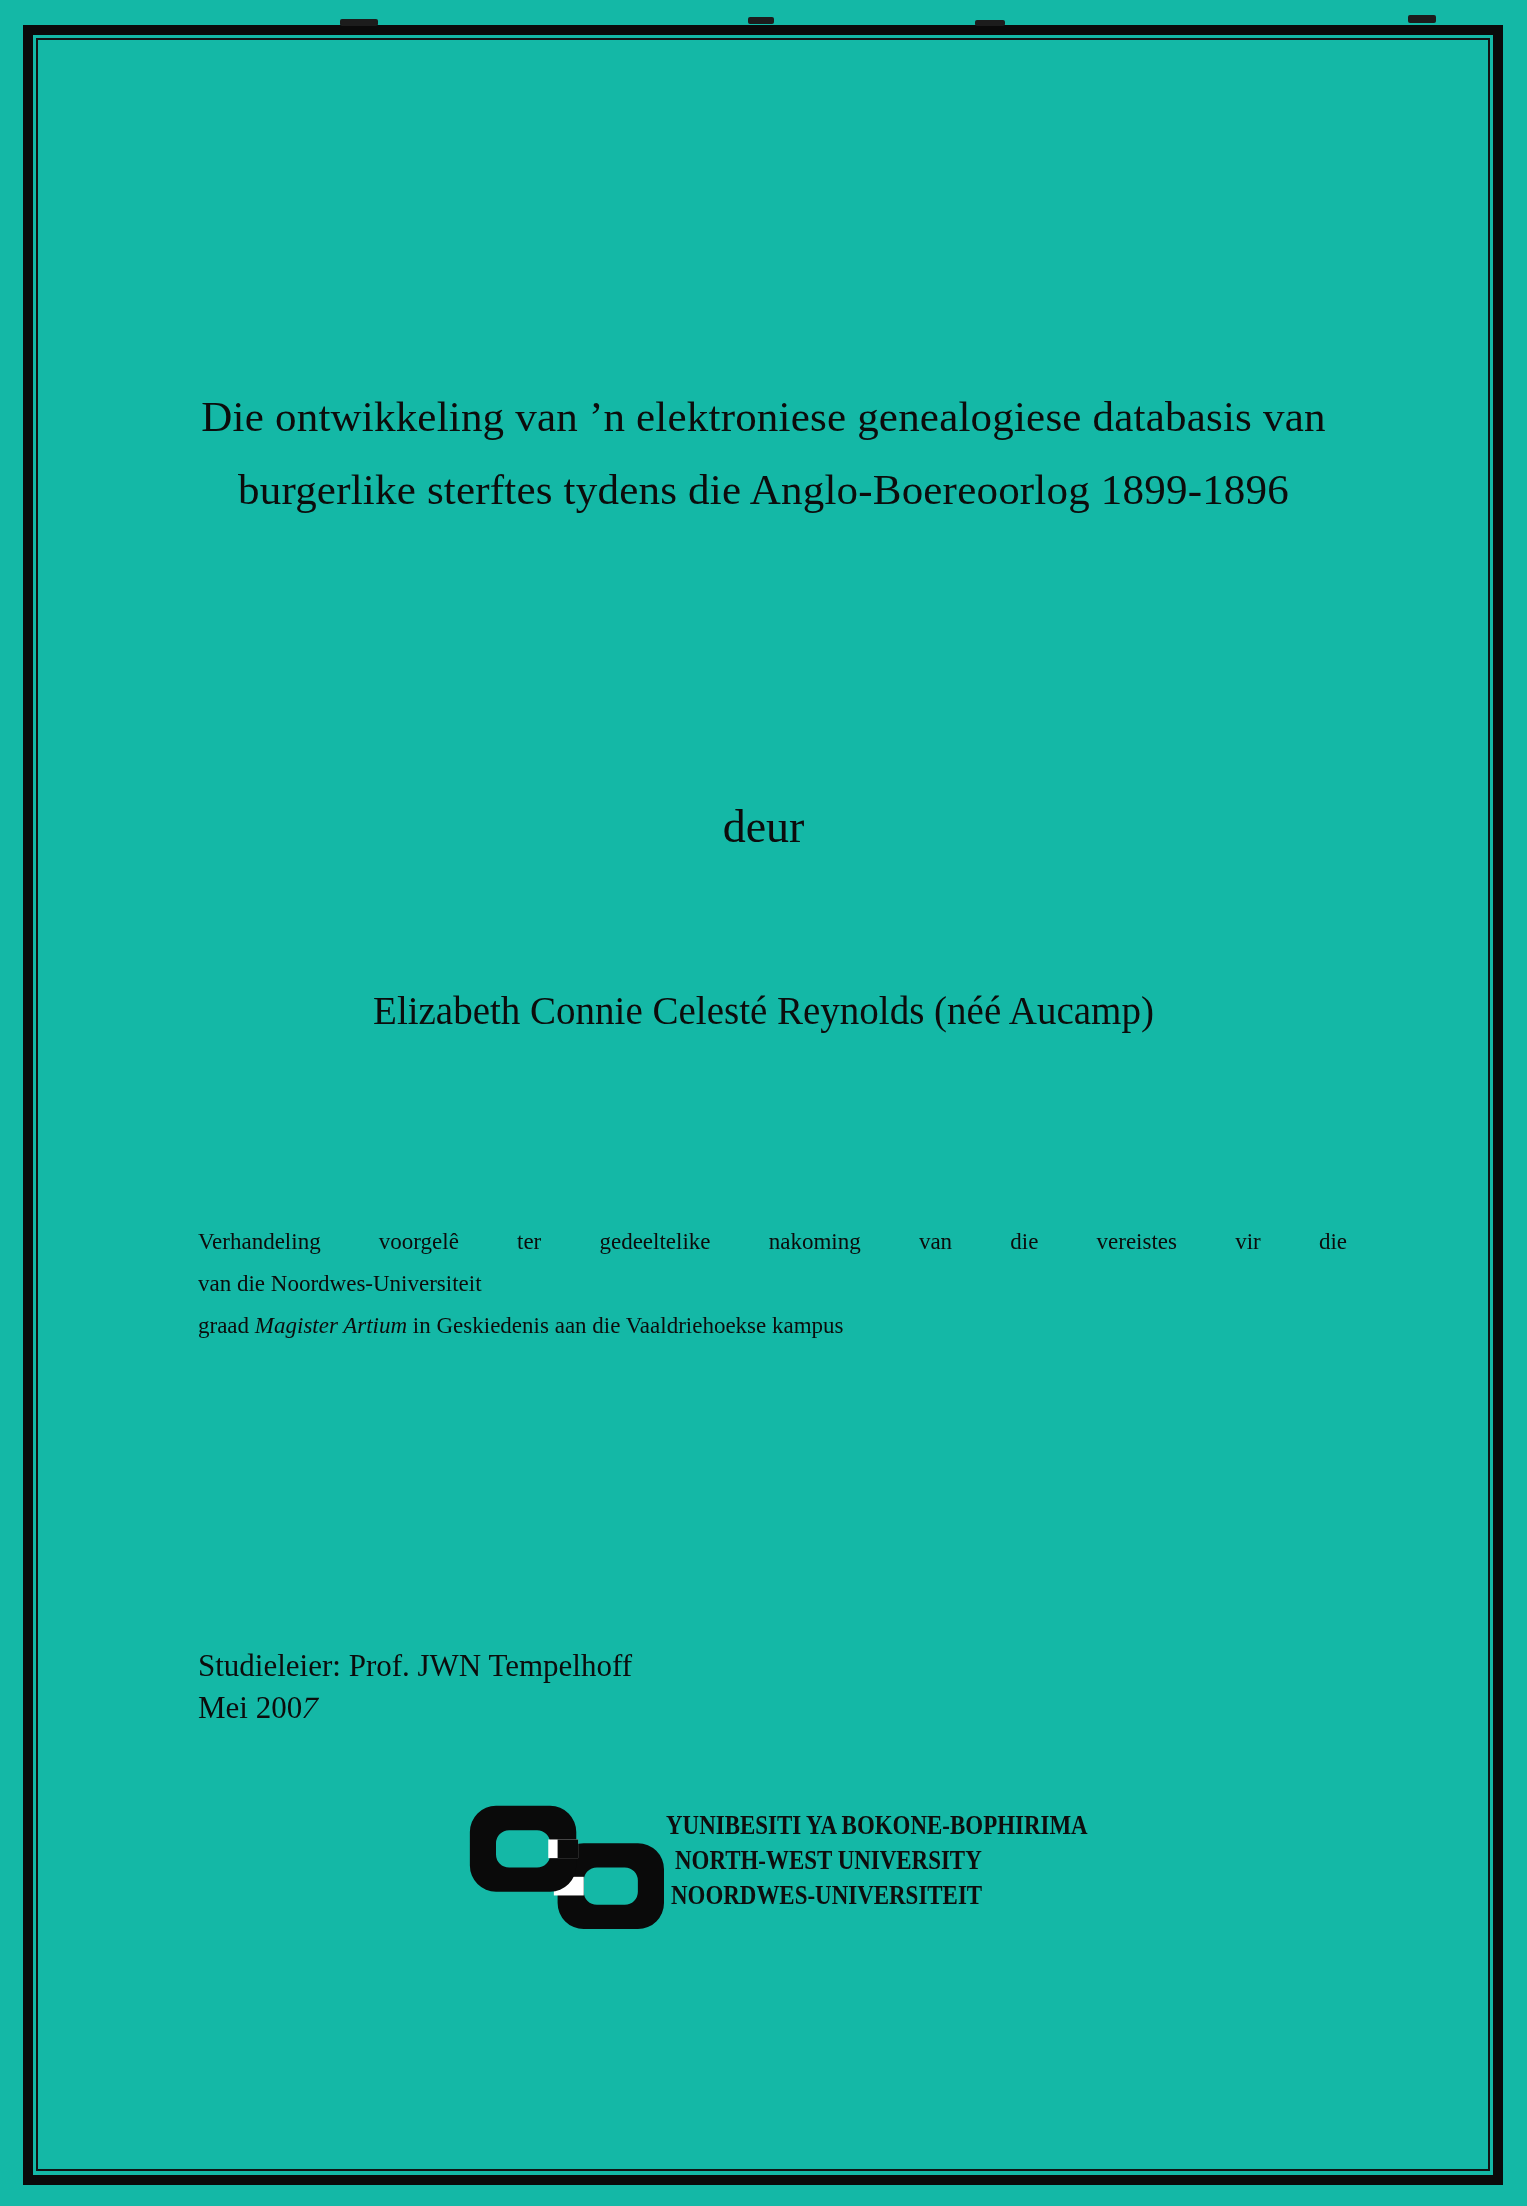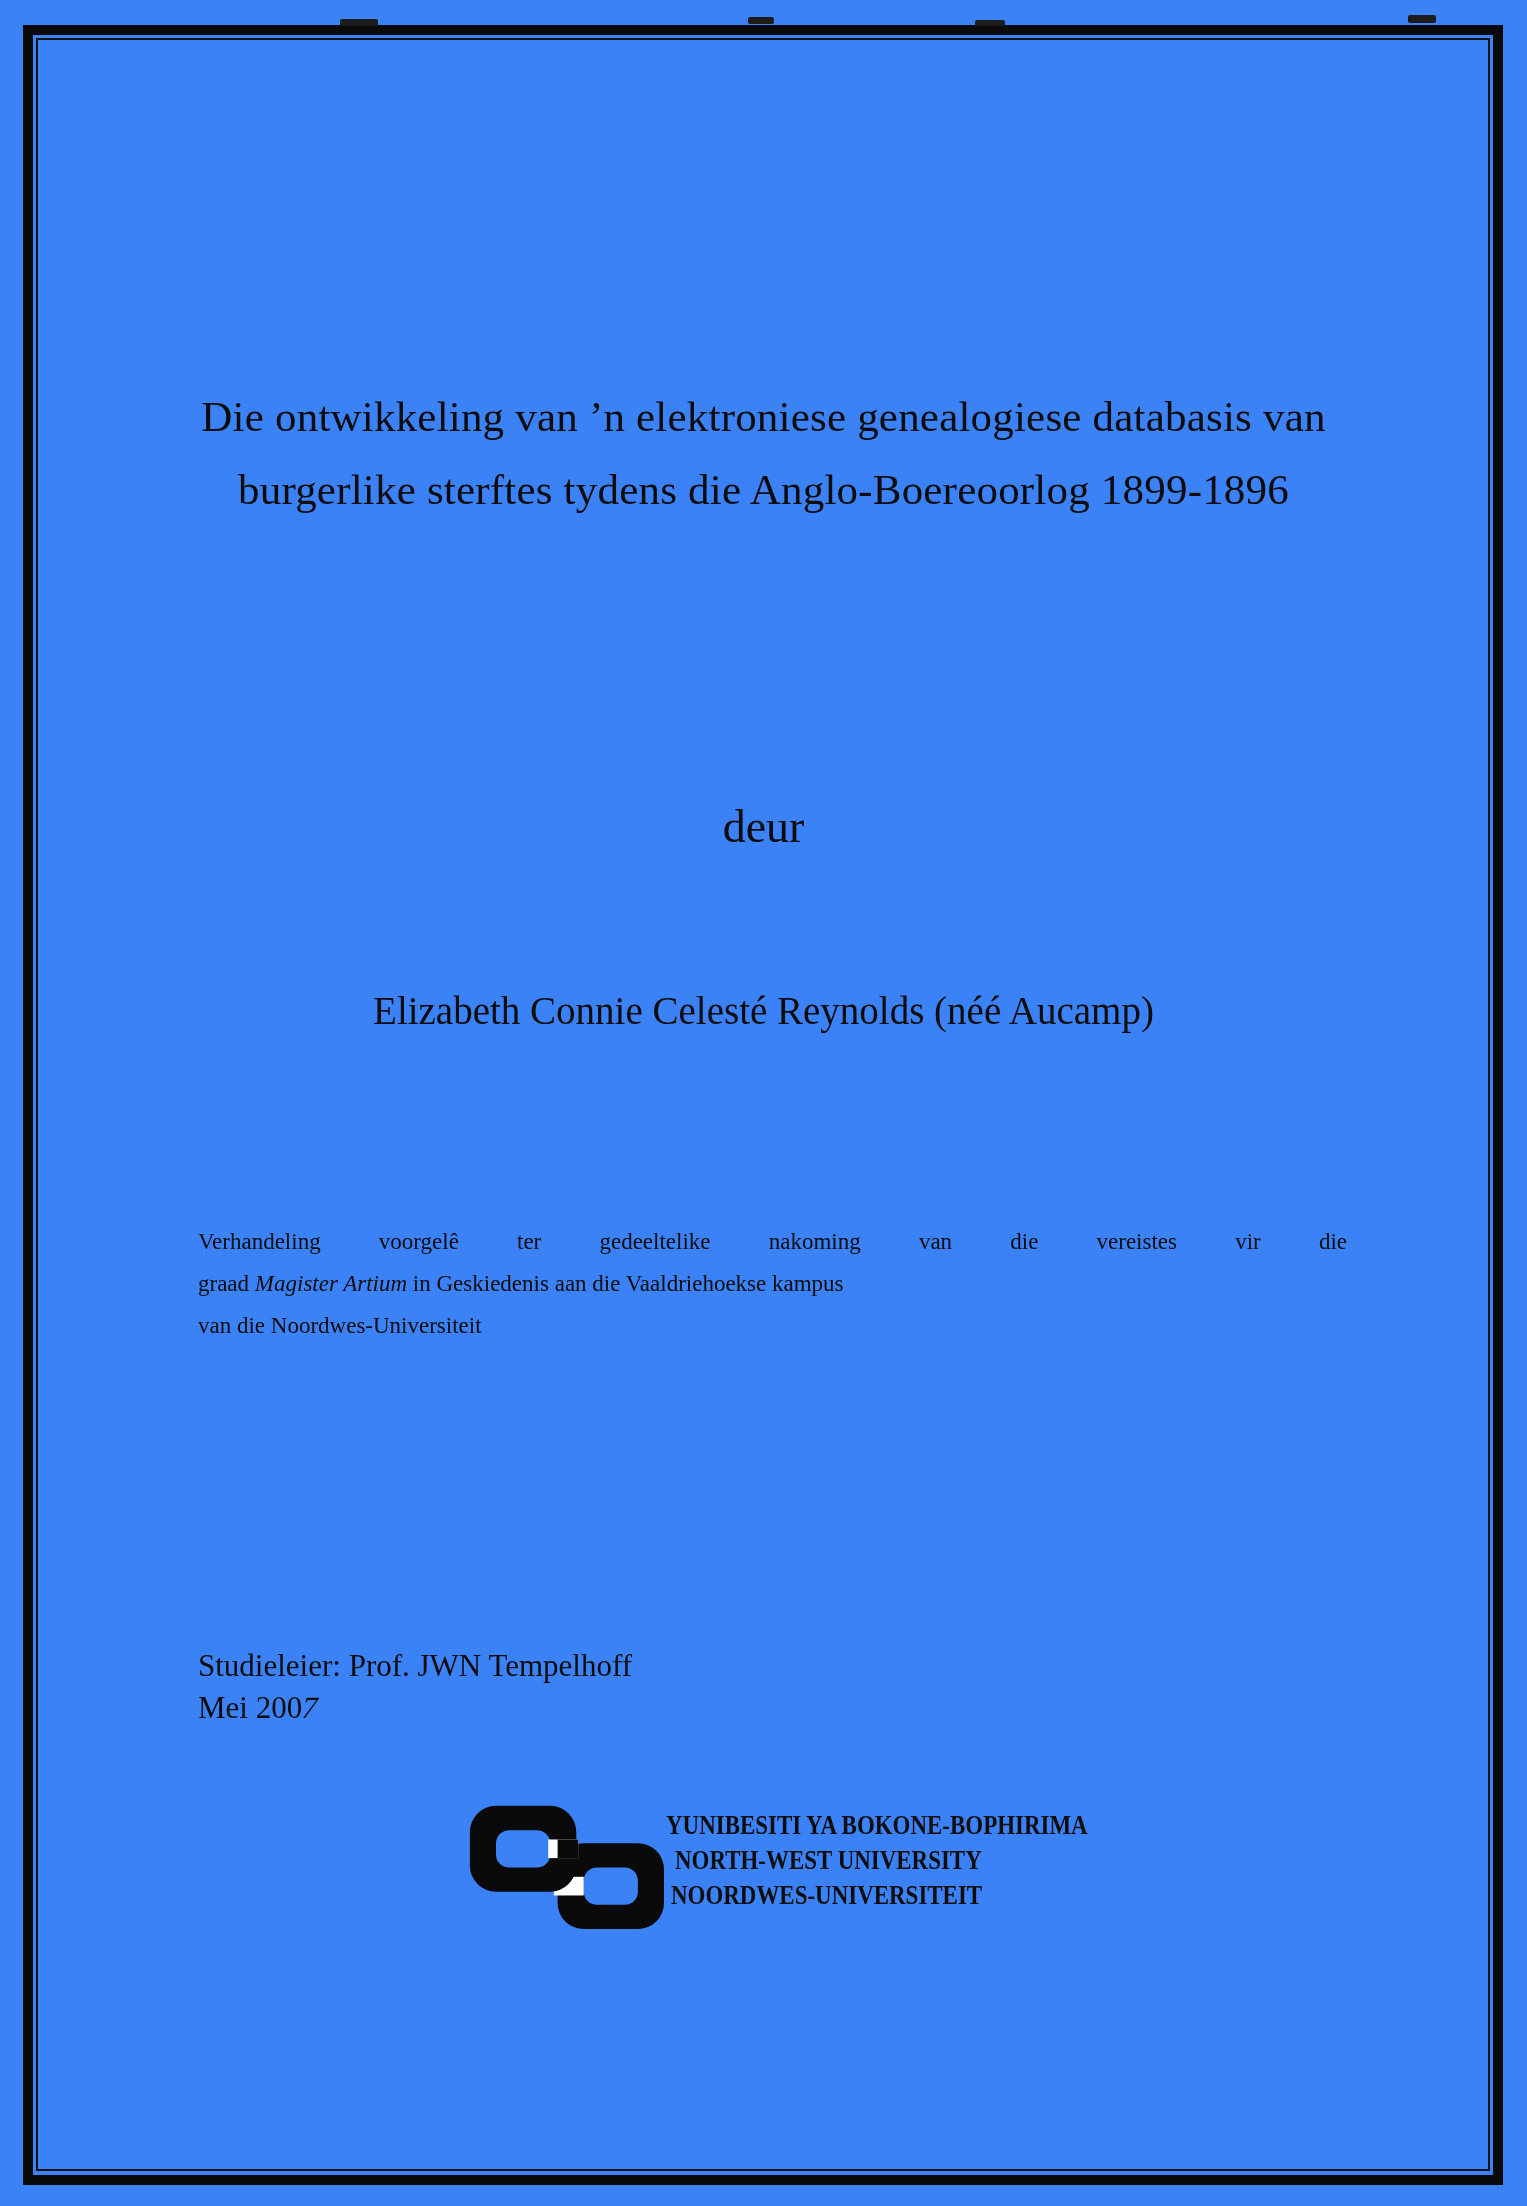--- a/index.html
+++ b/index.html
@@ -1,20 +1,20 @@
 <!DOCTYPE html>
 <html><head>
 <meta charset="utf-8">
 <style>
   html, body { margin: 0; padding: 0; background: #ffffff; }
   .page {
     position: relative;
     width: 1527px;
     height: 2206px;
-    background: #3b82f6;
+    background: #14b8a6;
     overflow: hidden;
     font-family: "Liberation Serif", "DejaVu Serif", serif;
     color: #0c0c0c;
   }
   .frame-outer {
     position: absolute;
     left: 23px; top: 25px;
     width: 1480px; height: 2160px;
     border: 10px solid #0a0a0a;
     box-sizing: border-box;
@@ -111,22 +111,22 @@
     <div>Die ontwikkeling van ’n elektroniese genealogiese databasis van</div>
     <div>burgerlike sterftes tydens die Anglo-Boereoorlog 1899-1896</div>
   </div>
 
   <div class="byline">deur</div>
 
   <div class="author">Elizabeth Connie Celesté Reynolds (néé Aucamp)</div>
 
   <div class="declaration">
     <div class="decl-line1">Verhandeling voorgelê ter gedeeltelike nakoming van die vereistes vir die</div>
+    <div>van die Noordwes-Universiteit</div>
     <div><span>graad </span><span class="it">Magister Artium</span><span> in Geskiedenis aan die Vaaldriehoekse kampus</span></div>
-    <div>van die Noordwes-Universiteit</div>
   </div>
 
   <div class="supervisor">
     <div>Studieleier: Prof. JWN Tempelhoff</div>
     <div><span>Mei 200</span><span class="seven">7</span></div>
   </div>
 
   <div class="logo">
     <svg class="logo-mark" width="196" height="126" viewBox="0 0 210 135" xmlns="http://www.w3.org/2000/svg">
 

